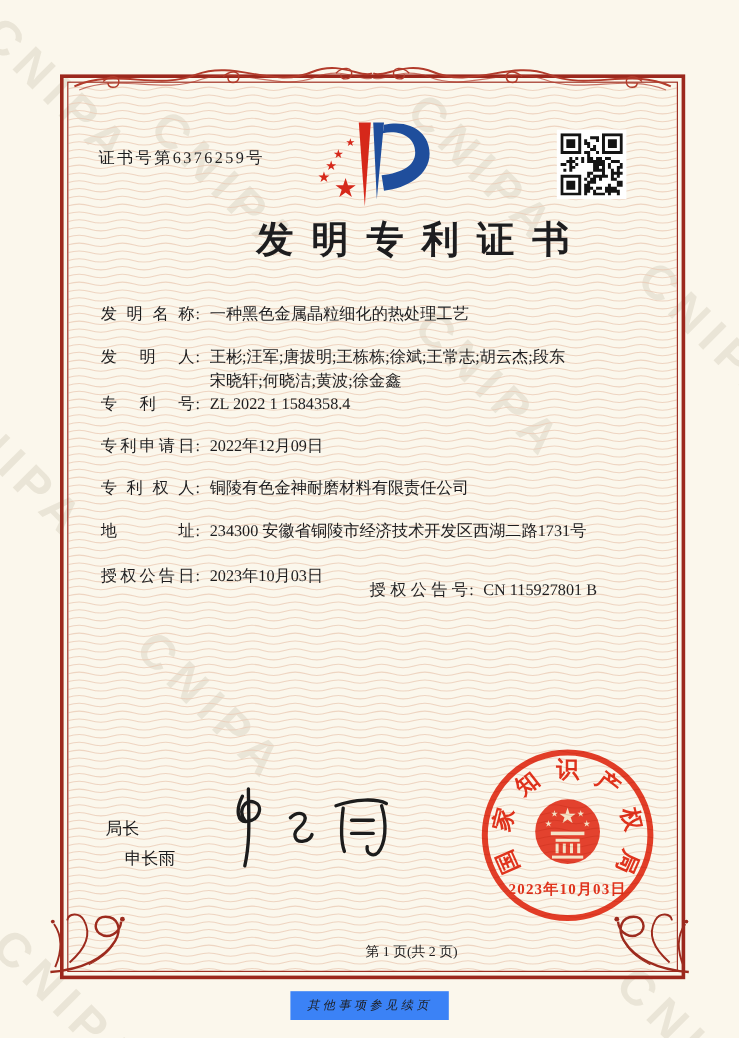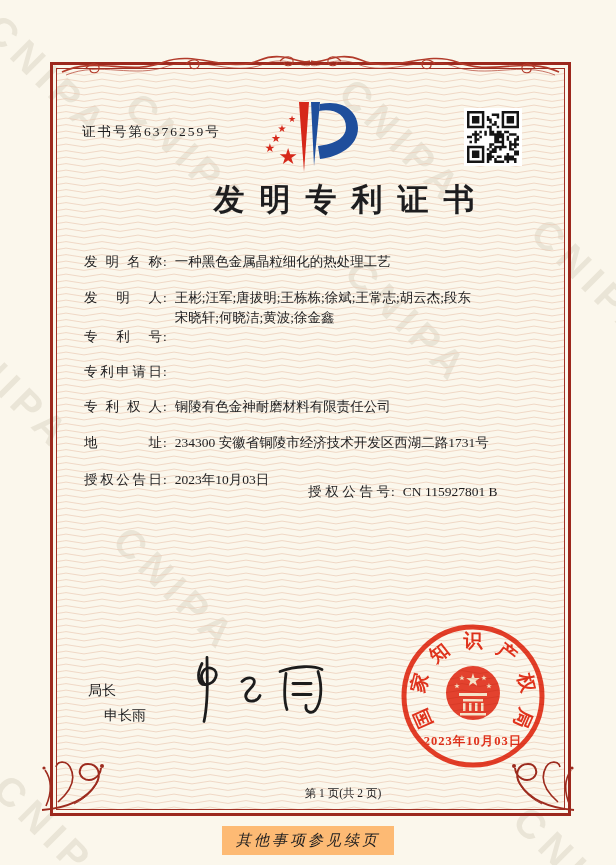--- a/index.html
+++ b/index.html
@@ -41,22 +41,22 @@
   .body-text p{margin:0;text-indent:2em;}
   
   .sig-role{position:absolute;left:88px;top:682px;font-size:14px;z-index:3;}
   .sig-name{position:absolute;left:104px;top:707px;font-size:14px;z-index:3;}
   .sig-hand{position:absolute;left:180px;top:650px;z-index:3;}
   
   .seal{position:absolute;left:388px;top:611px;z-index:4;mix-blend-mode:multiply;}
   .seal text{font-family:"Liberation Serif","DejaVu Serif",serif;font-weight:700;}
   
   .page-num{position:absolute;left:0;top:786px;width:100%;text-align:center;font-size:11.5px;z-index:3;padding-left:35px;}
-  .note{position:absolute;left:50%;top:826px;transform:translateX(-50%);background:#fdba74;
-        padding:5px 14px;font-size:15px;letter-spacing:3px;font-style:italic;white-space:nowrap;z-index:3;}
+  .note{position:absolute;left:50%;top:826px;transform:translateX(-50%);background:#3b82f6;
+        padding:5px 14px;font-size:10px;letter-spacing:3px;font-style:italic;white-space:nowrap;z-index:3;}
 </style>
 </head>
 <body>
 
 <div class="page">
 
   <div>
       <div class="wm" style="left: 8px; top: 6px;">CNIPA</div>
       <div class="wm" style="left: 148px; top: 84px;">CNIPA</div>
       <div class="wm" style="left: 362px; top: 70px;">CNIPA</div>
@@ -139,24 +139,26 @@
     <span class="flabel">发明人</span>
       <span class="fcolon">:</span>
     <span class="fvalue">
       <span class="vline">王彬;汪军;唐拔明;王栋栋;徐斌;王常志;胡云杰;段东</span>
       <span class="vline">宋晓轩;何晓洁;黄波;徐金鑫</span>
     </span>
   </div>
   <div class="frow" style="top:327px">
     <span class="flabel">专利号</span>
       <span class="fcolon">:</span>
+    <span class="fvalue">ZL 2022 1 1584358.4</span>
   </div>
   <div class="frow" style="top:362px">
     <span class="flabel">专利申请日</span>
       <span class="fcolon">:</span>
+    <span class="fvalue">2022年12月09日</span>
   </div>
   <div class="frow" style="top:397px">
     <span class="flabel">专利权人</span>
       <span class="fcolon">:</span>
     <span class="fvalue">铜陵有色金神耐磨材料有限责任公司</span>
   </div>
   <div class="frow" style="top:433px">
     <span class="flabel">地址</span>
       <span class="fcolon">:</span>
     <span class="fvalue">234300 安徽省铜陵市经济技术开发区西湖二路1731号</span>

